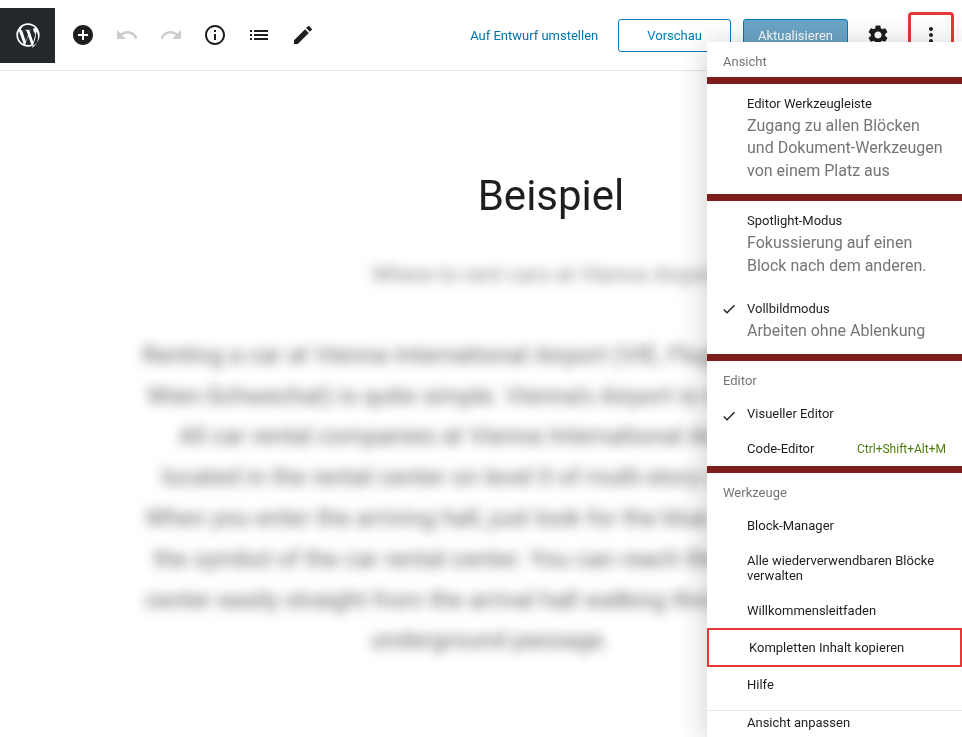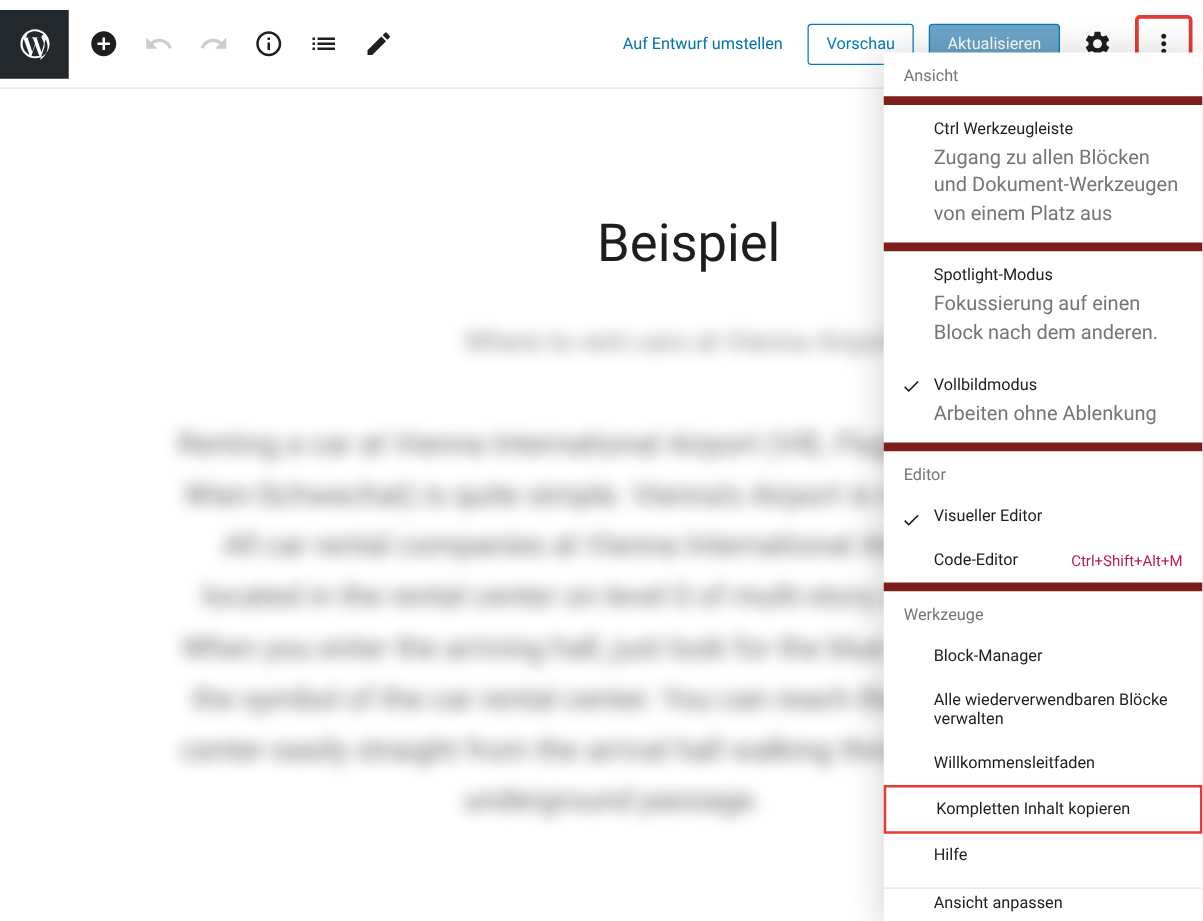--- a/index.html
+++ b/index.html
@@ -7,39 +7,39 @@
 
 .toolbar { height: 71px; background: #fff; border-bottom: 1px solid #e2e4e7; display: flex; align-items: center; }
 .wp-logo { width: 55px; height: 55px; background: #23282d; display: flex; align-items: center; justify-content: center; }
 .wp-logo svg { width: 28px; height: 28px; fill: #fff; }
 .toolbar-left { display: flex; align-items: center; padding-left: 10px; gap: 8px; }
 .tool-btn { width: 36px; height: 36px; display: flex; align-items: center; justify-content: center; border: none; background: transparent; cursor: pointer; border-radius: 2px; }
 .tool-btn svg { width: 24px; height: 24px; fill: #1e1e1e; }
 .tool-btn.disabled svg { fill: #ccc; }
 .toolbar-right { margin-left: auto; display: flex; align-items: center; gap: 12px; padding-right: 8px; }
 .link-btn { color: #0073aa; font-size: 13px; background: transparent; border: none; cursor: pointer; padding: 0 8px; }
-.btn-outline { border: 1px solid #007cba; color: #007cba; background: #fff; padding: 8px 14px; font-size: 13px; border-radius: 3px; cursor: pointer; }
+.btn-outline { border: 1px solid #007cba; color: #007cba; background: #fff; padding: 8px 28px; font-size: 13px; border-radius: 3px; cursor: pointer; }
 .btn-primary { border: 1px solid #007cba; color: #fff; background: #6ba5c7; padding: 8px 14px; font-size: 13px; border-radius: 3px; cursor: pointer; }
 .highlight-red { border: 3px solid #e53935; border-radius: 4px; }
 .more-btn-wrap { padding: 2px; }
 
 .content { padding: 100px 0 0 140px; position: relative; text-align: center; }
 .page-title { font-size: 42px; font-weight: 400; color: #1e1e1e; margin-bottom: 40px; }
 .blur-text { color: #888; filter: blur(6px); font-size: 22px; margin-bottom: 44px; line-height: 1.4; user-select: none; }
 .blur-body { color: #666; filter: blur(6px); font-size: 24px; line-height: 1.7; max-width: 700px; user-select: none; }
 
 .dropdown { position: absolute; top: 42px; right: 0; width: 255px; background: #fff; box-shadow: 0 3px 30px rgba(0,0,0,0.2); z-index: 100; font-size: 13px; color: #1e1e1e; }
 .dd-section-label { padding: 12px 16px 8px; color: #757575; font-size: 13px; }
 .dd-item { padding: 10px 16px 10px 40px; cursor: pointer; position: relative; display: flex; justify-content: space-between; align-items: center; }
 .dd-item.with-desc { display: block; padding-top: 12px; padding-bottom: 12px; }
 .dd-item-title { font-size: 13px; color: #1e1e1e; margin-bottom: 4px; }
 .dd-item-desc { font-size: 16px; color: #757575; line-height: 1.4; }
 .dd-check { position: absolute; left: 14px; top: 12px; }
 .dd-check svg { width: 16px; height: 16px; fill: #1e1e1e; }
-.dd-shortcut { color: #be185d; font-size: 12px; }
+.dd-shortcut { color: #4d7c0f; font-size: 12px; }
 .dd-divider { border-top: 7px solid #7f1d1d; }
 .dd-item.hl { border: 2px solid #e53935; margin: 0; }
 .dd-divider-pad { border-top: 1px solid #e2e4e7; margin-top: 8px; padding-top: 4px; }
 </style>
 </head>
 <body>
 
 <div class="toolbar">
   <div class="wp-logo">
     <svg viewBox="0 0 24 24">
@@ -100,21 +100,21 @@
 <div class="content">
   <h1 class="page-title">Beispiel</h1>
   <div class="blur-text">Where to rent cars at Vienna Airport?</div>
   <div class="blur-body">Renting a car at Vienna International Airport (VIE, Flughafen Wien, Wien-Schwechat) is quite simple. Vienna's Airport is not very big. All car rental companies at Vienna International Airport are located in the rental center on level 0 of multi-story car park 4. When you enter the arriving hall, just look for the blue signs or for the symbol of the car rental center. You can reach the car rental center easily straight from the arrival hall walking through a short underground passage.</div>
 </div>
 
 <div class="dropdown">
   <div class="dd-section-label">Ansicht</div>
   <div class="dd-divider"></div>
   <div class="dd-item with-desc">
-    <div class="dd-item-title">Ctrl Werkzeugleiste</div>
+    <div class="dd-item-title">Editor Werkzeugleiste</div>
     <div class="dd-item-desc">Zugang zu allen Blöcken und Dokument-Werkzeugen von einem Platz aus</div>
   </div>
   <div class="dd-divider"></div>
   <div class="dd-item with-desc">
     <div class="dd-item-title">Spotlight-Modus</div>
     <div class="dd-item-desc">Fokussierung auf einen Block nach dem anderen.</div>
   </div>
   <div class="dd-item with-desc">
     <span class="dd-check"><svg viewBox="0 0 24 24">
           <path d="M9 16.17L4.83 12l-1.42 1.41L9 19 21 7l-1.41-1.41z"></path>

